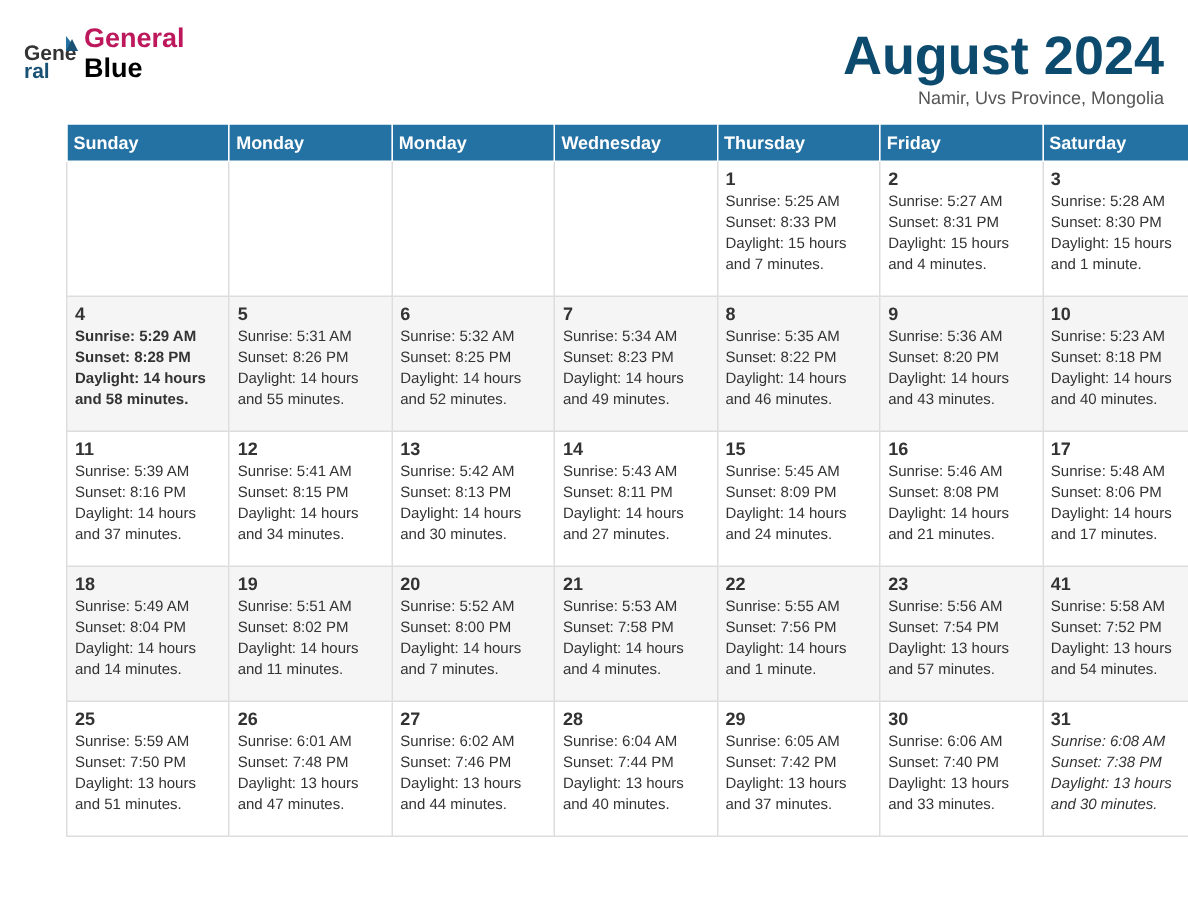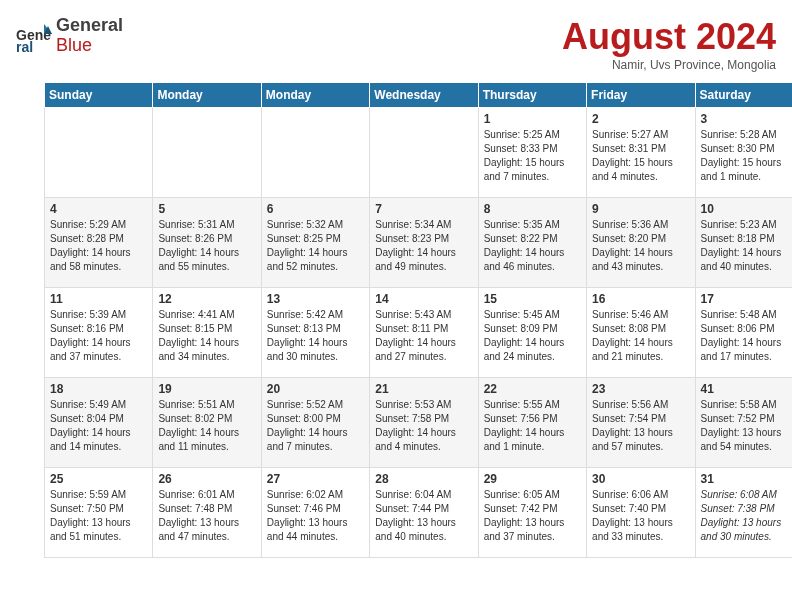--- a/index.html
+++ b/index.html
@@ -21,39 +21,39 @@
       align-items: flex-end;
     }
     .logo-text {
       display: flex;
       flex-direction: column;
       line-height: 1.1;
     }
     .logo-general {
       font-size: 18px;
       font-weight: bold;
-      color: #404040;
+      color: #be185d;
     }
     .logo-blue {
       font-size: 18px;
-      font-weight: normal;
-      color: #b91c1c;
+      font-weight: bold;
+      color: #000000;
     }
     .logo-icon {
       width: 36px;
       height: 36px;
       margin-right: 4px;
     }
     .title-area {
       text-align: right;
     }
     .month-title {
       font-size: 36px;
       font-weight: bold;
-      color: #b91c1c;
+      color: #0c4a6e;
     }
     .location-title {
       font-size: 12px;
       color: #555;
     }
     table {
       width: 100%;
       border-collapse: collapse;
       table-layout: fixed;
       margin-left: 28px;
@@ -151,21 +151,21 @@
           <span class="day-number">3</span>
           <div class="day-info" style="white-space: pre-line;">Sunrise: 5:28 AM
 Sunset: 8:30 PM
 Daylight: 15 hours
 and 1 minute.</div>
         </td>
       </tr>
       <tr>
         <td>
           <span class="day-number">4</span>
-          <div class="day-info" style="white-space: pre-line;">Sunrise: 5:29 AM
+          <div class="day-info" style="white-space: pre-line; font-weight: bold;">Sunrise: 5:29 AM
 Sunset: 8:28 PM
 Daylight: 14 hours
 and 58 minutes.</div>
         </td>
         <td>
           <span class="day-number">5</span>
           <div class="day-info" style="white-space: pre-line;">Sunrise: 5:31 AM
 Sunset: 8:26 PM
 Daylight: 14 hours
 and 55 minutes.</div>
@@ -209,21 +209,21 @@
       <tr>
         <td>
           <span class="day-number">11</span>
           <div class="day-info" style="white-space: pre-line;">Sunrise: 5:39 AM
 Sunset: 8:16 PM
 Daylight: 14 hours
 and 37 minutes.</div>
         </td>
         <td>
           <span class="day-number">12</span>
-          <div class="day-info" style="white-space: pre-line;">Sunrise: 4:41 AM
+          <div class="day-info" style="white-space: pre-line;">Sunrise: 5:41 AM
 Sunset: 8:15 PM
 Daylight: 14 hours
 and 34 minutes.</div>
         </td>
         <td>
           <span class="day-number">13</span>
           <div class="day-info" style="white-space: pre-line;">Sunrise: 5:42 AM
 Sunset: 8:13 PM
 Daylight: 14 hours
 and 30 minutes.</div>

